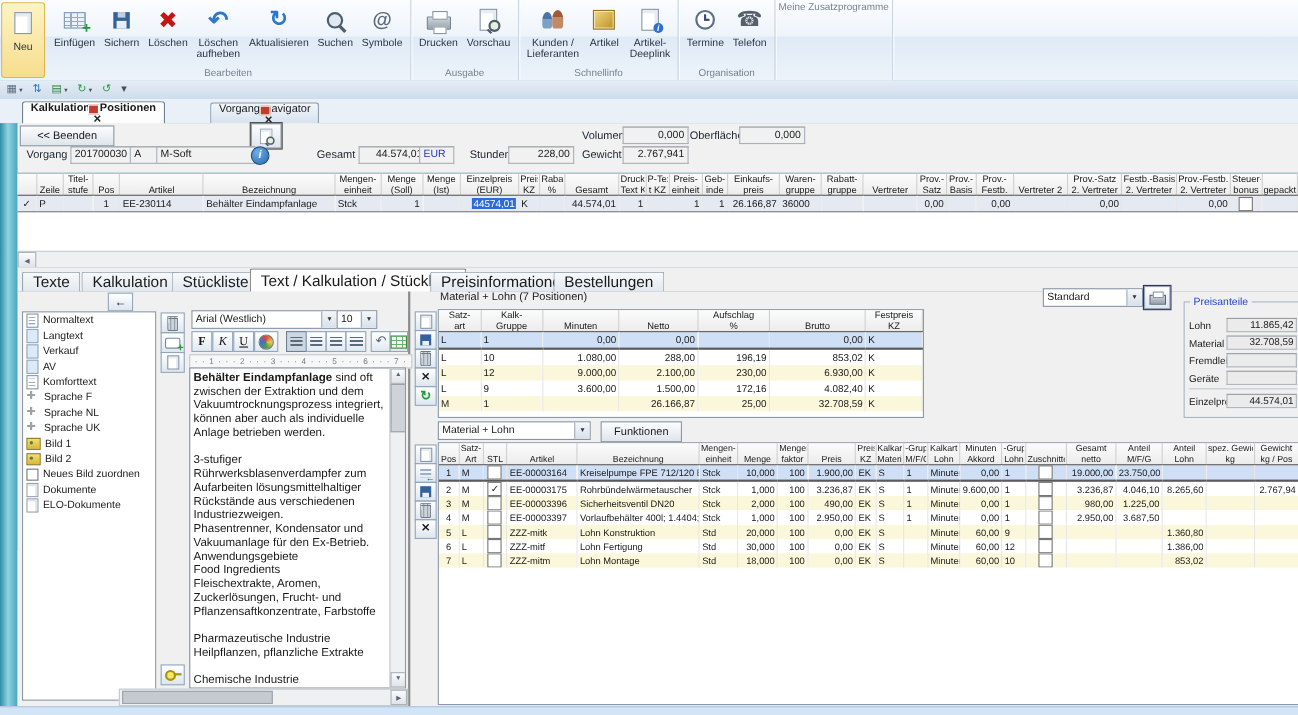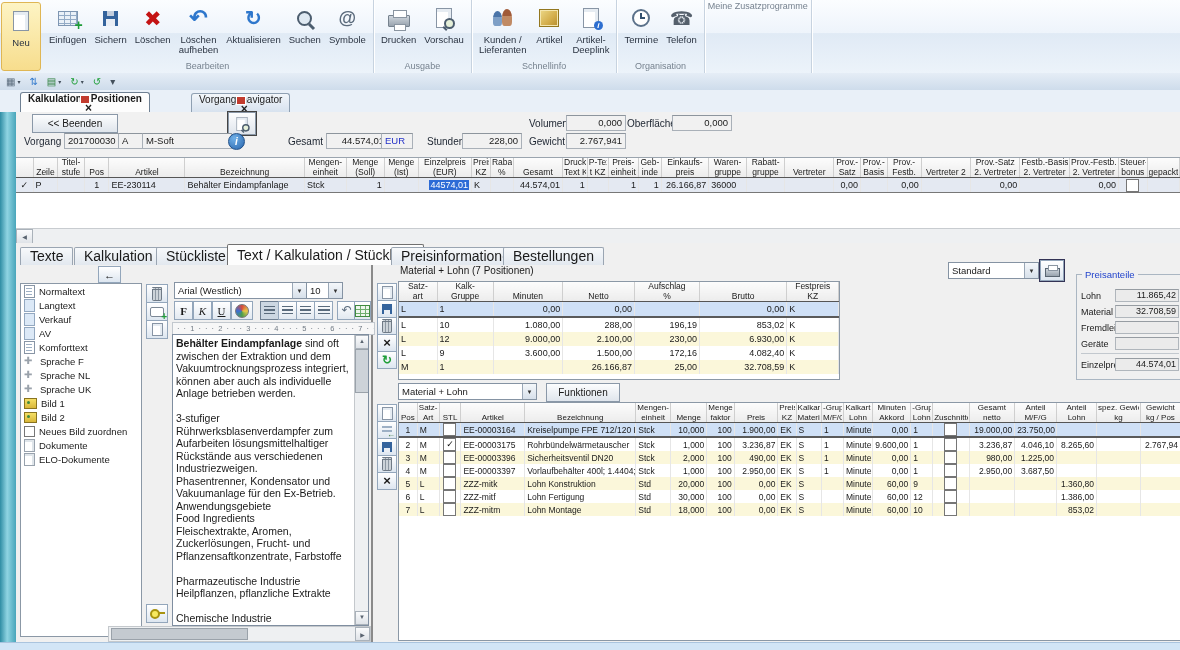--- a/index.html
+++ b/index.html
@@ -337,21 +337,21 @@
     <div class="dtab inactive" style="left:191px;flex-direction:column;">
       <span class="ic-win"></span>
       <span>Vorgangsnavigator</span>
       <span class="dtab-close"></span>
     </div>
   </div>
 
   <div id="leftstrip"></div>
 
   <div id="hdr">
-    <div class="btn abs" style="left:16px;top:2px;width:84px;height:17px;">
+    <div class="btn abs" style="left:2px;top:2px;width:84px;height:17px;">
         <span>&lt;&lt; Beenden</span>
       </div>
     <div class="btn abs" style="left:212px;top:0px;width:26px;height:21px;outline:1px solid #444;">
         <div class="ic ic-pagemag" style="transform:scale(0.7);"></div>
       </div>
 
     <span class="lbl abs" style="left:8px;top:24px;">Vorgang</span>
     <div class="fld" style="left:48px;top:21px;width:50px;"><span>201700030</span></div>
     <div class="fld" style="left:102px;top:21px;width:20px;"><span>A</span></div>
     <div class="fld" style="left:126px;top:21px;width:82px;"><span>M-Soft</span></div>

